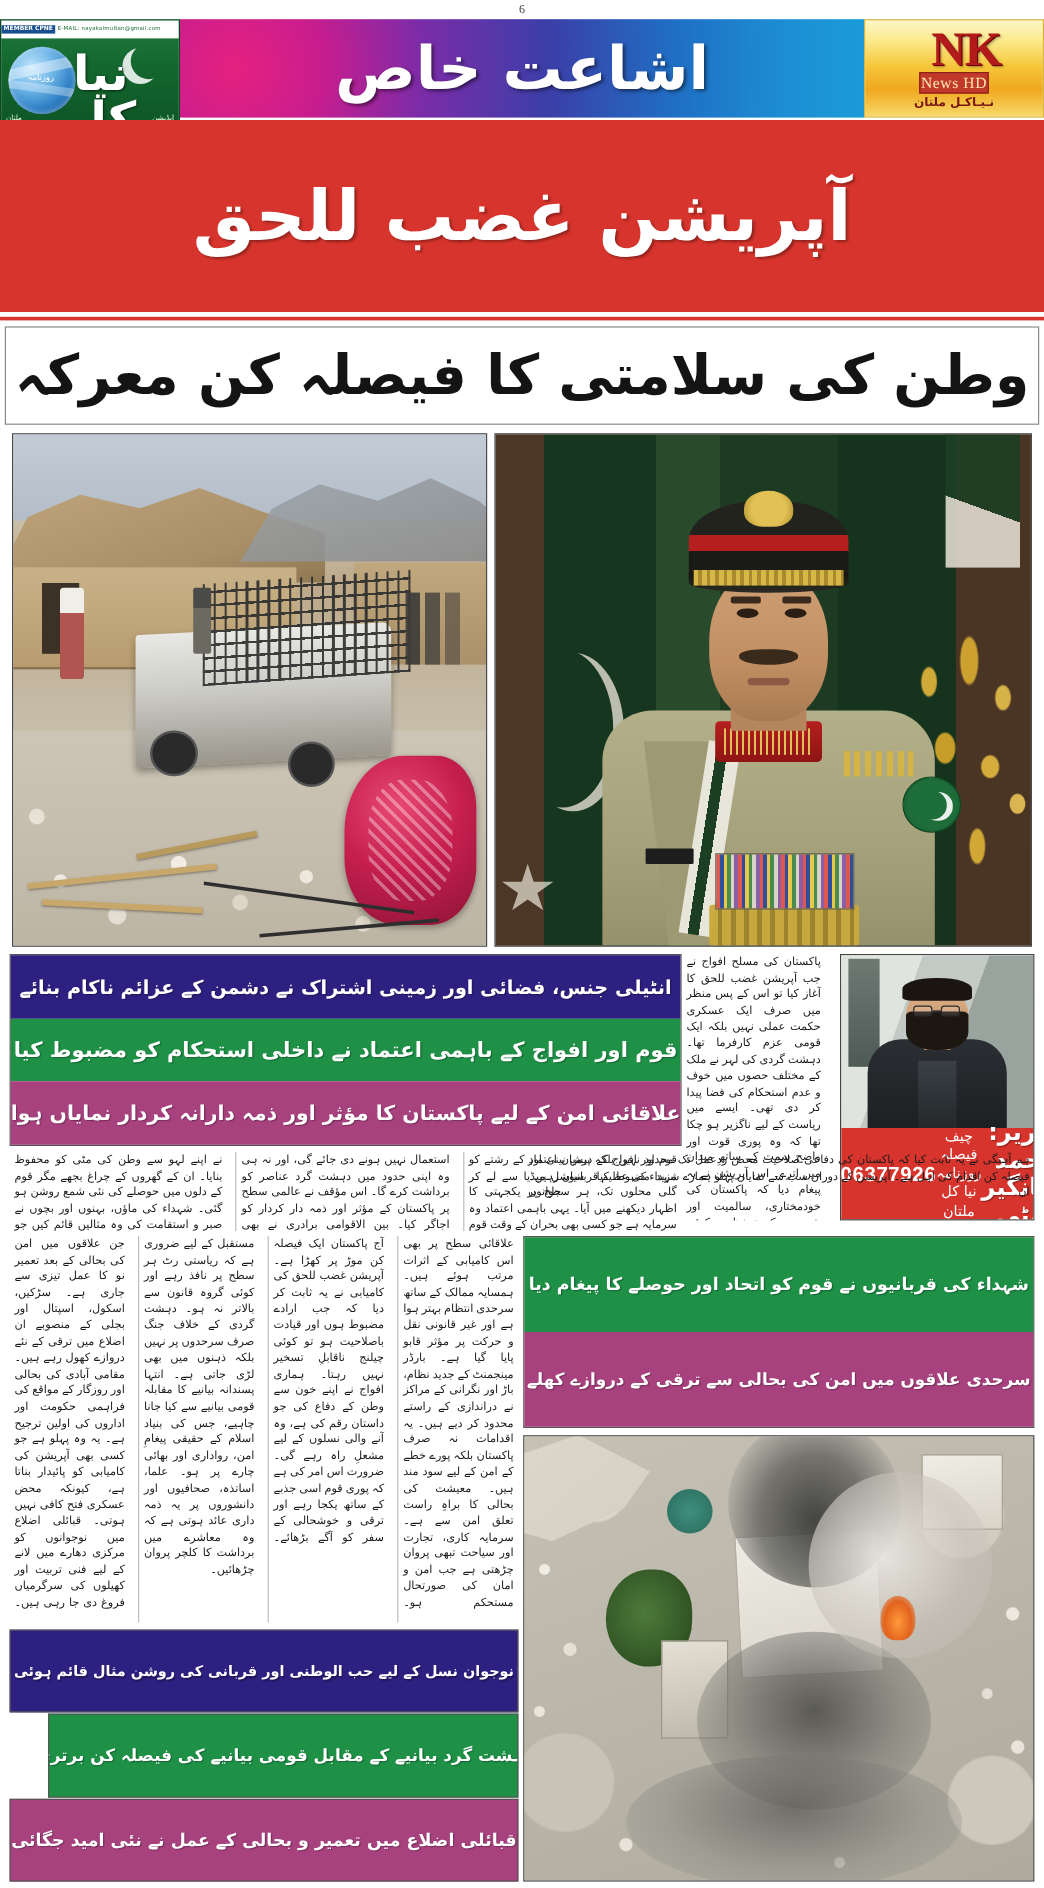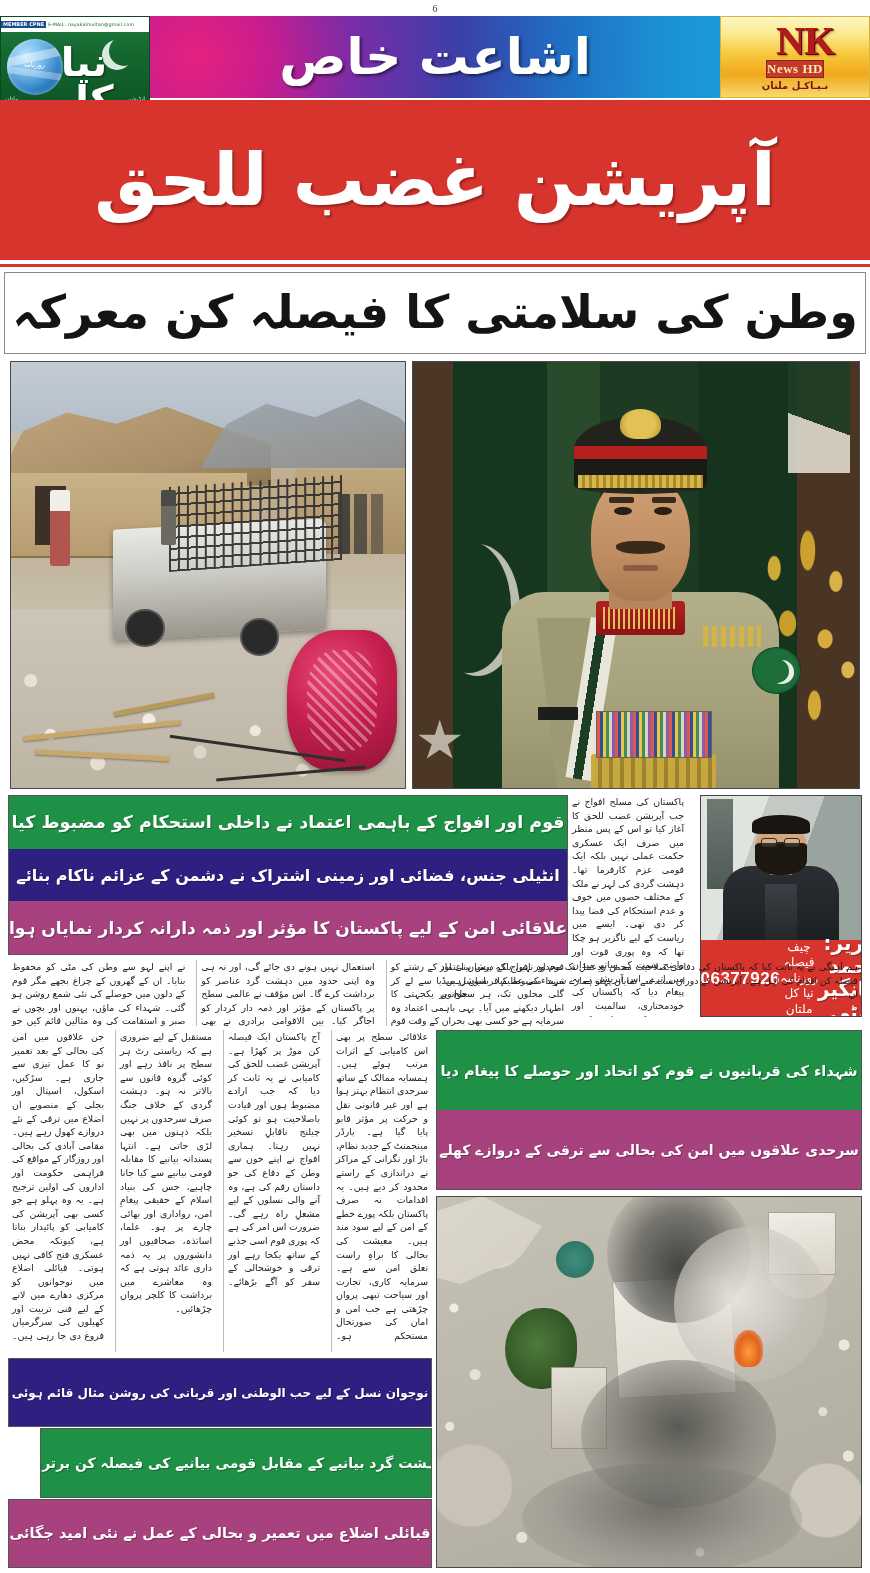--- a/index.html
+++ b/index.html
@@ -32,21 +32,21 @@
   .nk-logo .nk-big{
     font-family:"Liberation Serif",serif; font-weight:bold; font-size:40px;
     line-height:0.92; letter-spacing:-1px;
     color:#b31b1b;
     text-shadow:1px 1px 0 #6b0000, 2px 2px 2px rgba(0,0,0,.35);
     direction:ltr;
     margin-left:20px;
   }
   .nk-logo .nk-sub{
     margin-top:1px; background:#c0392b; color:#ffe9a8;
-    font-family:"Liberation Serif",serif; font-weight:bold; font-size:13px;
+    font-family:"Liberation Serif",serif; font-weight:normal; font-size:13px;
     padding:0 0; letter-spacing:.5px; direction:ltr;
     border:1px solid #8d2018;
   }
   .nk-logo .nk-urdu{
     margin-top:2px; font-size:10px; color:#7a1410; font-weight:bold;
     direction:rtl;
   }
   .mast-center{
     flex:1; height:82px; position:relative; overflow:hidden;
     background:
@@ -435,21 +435,21 @@
     <div class="nk-crescent"></div>
     <div class="nk-roznama">روزنامہ</div>
     <div class="nk-title">نیا کل</div>
     <div class="nk-tiny-left">ملتان</div>
     <div class="nk-tiny-right">ایڈیشن</div>
   </div>
 
 </div>
 
 <div class="main-headline">
-  <div class="txt" style="font-size: 72px;">آپریشن غضب للحق</div>
+  <div class="txt" style="font-size: 58px;">آپریشن غضب للحق</div>
 </div>
 
 <div class="sub-headline">
   <div class="bar">
     <div class="txt" style="font-size: 46px;">وطن کی سلامتی کا فیصلہ کن معرکہ</div>
   </div>
 </div>
 
 <div class="photo-row">
 
@@ -501,22 +501,22 @@
     <div class="gn-mouth"></div>
     <div class="gn-cap"></div>
     <div class="gn-peak"></div>
     <div class="gn-capbraid"></div>
     <div class="gn-capbadge"></div>
   </div>
 
 </div>
 
 <div class="left-strips">
+  <div class="strip indigo" style="font-size: 16px;">انٹیلی جنس، فضائی اور زمینی اشتراک نے دشمن کے عزائم ناکام بنائے</div>
   <div class="strip green" style="font-size: 17.5px;">قوم اور افواج کے باہمی اعتماد نے داخلی استحکام کو مضبوط کیا</div>
-  <div class="strip indigo" style="font-size: 16px;">انٹیلی جنس، فضائی اور زمینی اشتراک نے دشمن کے عزائم ناکام بنائے</div>
   <div class="strip magenta" style="font-size: 17px;">علاقائی امن کے لیے پاکستان کا مؤثر اور ذمہ دارانہ کردار نمایاں ہوا</div>
 </div>
 
 <div class="article upper">
   <div class="col">
     <p>پاکستان کی مسلح افواج نے جب آپریشن غضب للحق کا آغاز کیا تو اس کے پس منظر میں صرف ایک عسکری حکمت عملی نہیں بلکہ ایک قومی عزم کارفرما تھا۔ دہشت گردی کی لہر نے ملک کے مختلف حصوں میں خوف و عدم استحکام کی فضا پیدا کر دی تھی۔ ایسے میں ریاست کے لیے ناگزیر ہو چکا تھا کہ وہ پوری قوت اور واضح سمت کے ساتھ میدان میں اترے۔ اس آپریشن نے یہ پیغام دیا کہ پاکستان کی خودمختاری، سالمیت اور شہریوں کے تحفظ پر کوئی سمجھوتہ ممکن نہیں۔ اس عہد کے پیچھے پاک فوج کی پیشہ ورانہ مہارت، انٹیلی جنس اداروں کی مربوط معلومات، اور فضائی و زمینی افواج کے اشتراک نے دشمن کے ٹھکانوں کو نشانہ بنایا۔ جدید ٹیکنالوجی اور مقامی جغرافیے سے واقفیت نے کارروائیوں کو مؤثر اور بروقت بنایا۔ اس</p>
   </div>
 </div>
 
 <div class="author-box">

